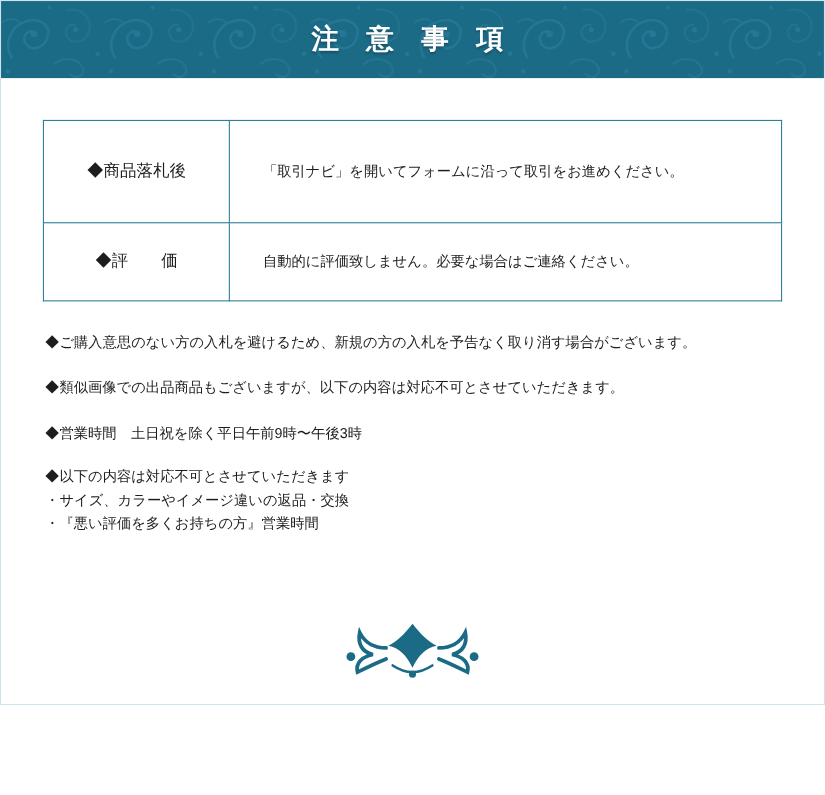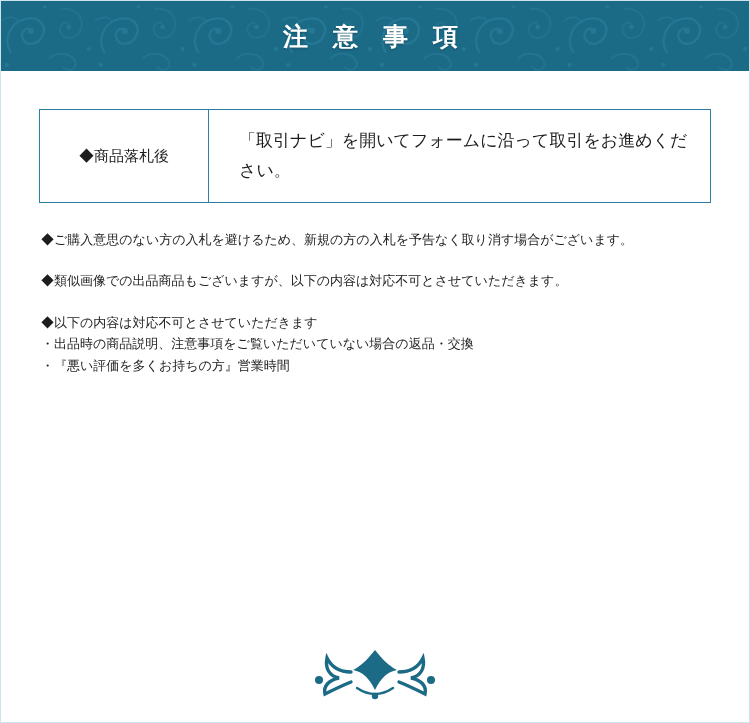--- a/index.html
+++ b/index.html
@@ -11,21 +11,21 @@
     height: 723px;
     background: #ffffff;
     font-family: "Liberation Sans", sans-serif;
     color: #222222;
     overflow: hidden;
   }
 
   .page {
     position: relative;
     width: 750px;
-    height: 723px;
+    height: 641px;
     box-sizing: border-box;
     border: 1px solid #cfe3ec;
     background: #ffffff;
   }
 
   
   .header {
     position: relative;
     height: 70px;
     background: #1b6a86;
@@ -55,21 +55,21 @@
 
   table.notice-table {
     width: 672px;
     border-collapse: collapse;
     table-layout: fixed;
     margin: 0 0 0 2px;
   }
   table.notice-table td {
     border: 1px solid #2d7f9d;
     padding: 16px 14px;
-    font-size: 17px;
+    font-size: 13px;
     line-height: 1.75;
     vertical-align: middle;
     color: #1d1d1d;
   }
   table.notice-table td.label {
     width: 140px;
     text-align: center;
     white-space: nowrap;
     font-size: 15px;
   }
@@ -132,30 +132,35 @@
   </div>
 
   <div class="content">
 
     <table class="notice-table">
       <tbody>
           <tr class="row-1">
         <td class="label">◆商品落札後</td>
         <td class="value">「取引ナビ」を開いてフォームに沿って取引をお進めください。</td>
       </tr>
+      <tr class="row-2">
+        <td class="label">◆評　　価</td>
+        <td class="value">自動的に評価致しません。必要な場合はご連絡ください。</td>
+      </tr>
     </tbody>
       </table>
 
     <div class="paragraphs">
       <div class="para">◆ご購入意思のない方の入札を避けるため、新規の方の入札を予告なく取り消す場合がございます。</div>
       <div class="para">◆類似画像での出品商品もございますが、以下の内容は対応不可とさせていただきます。</div>
+      <div class="para tight">◆営業時間　土日祝を除く平日午前9時〜午後3時</div>
 
       <div class="para">
         <span class="line">◆以下の内容は対応不可とさせていただきます</span>
-        <span class="line">・出品時の商品説明、注意事項をご覧いただいていない場合の返品・交換</span>
+        <span class="line">・サイズ、カラーやイメージ違いの返品・交換</span>
         <span class="line">・『悪い評価を多くお持ちの方』営業時間</span>
       </div>
     </div>
   </div>
 
   <div class="footer">
     <svg width="180" height="56" viewBox="0 0 180 56" xmlns="http://www.w3.org/2000/svg">
       <g fill="#1b6a86">
         <path d="M90 6 C 82 16, 76 22, 68 26 C 78 28, 84 34, 90 46 C 96 34, 102 28, 112 26 C 104 22, 98 16, 90 6 Z"></path>
         <path d="M66 28 C 54 28, 46 22, 42 14 C 40 24, 44 32, 54 34 C 44 36, 38 42, 40 50 C 48 46, 56 42, 66 38" fill="none" stroke="#1b6a86" stroke-width="3.4" stroke-linecap="round"></path>

